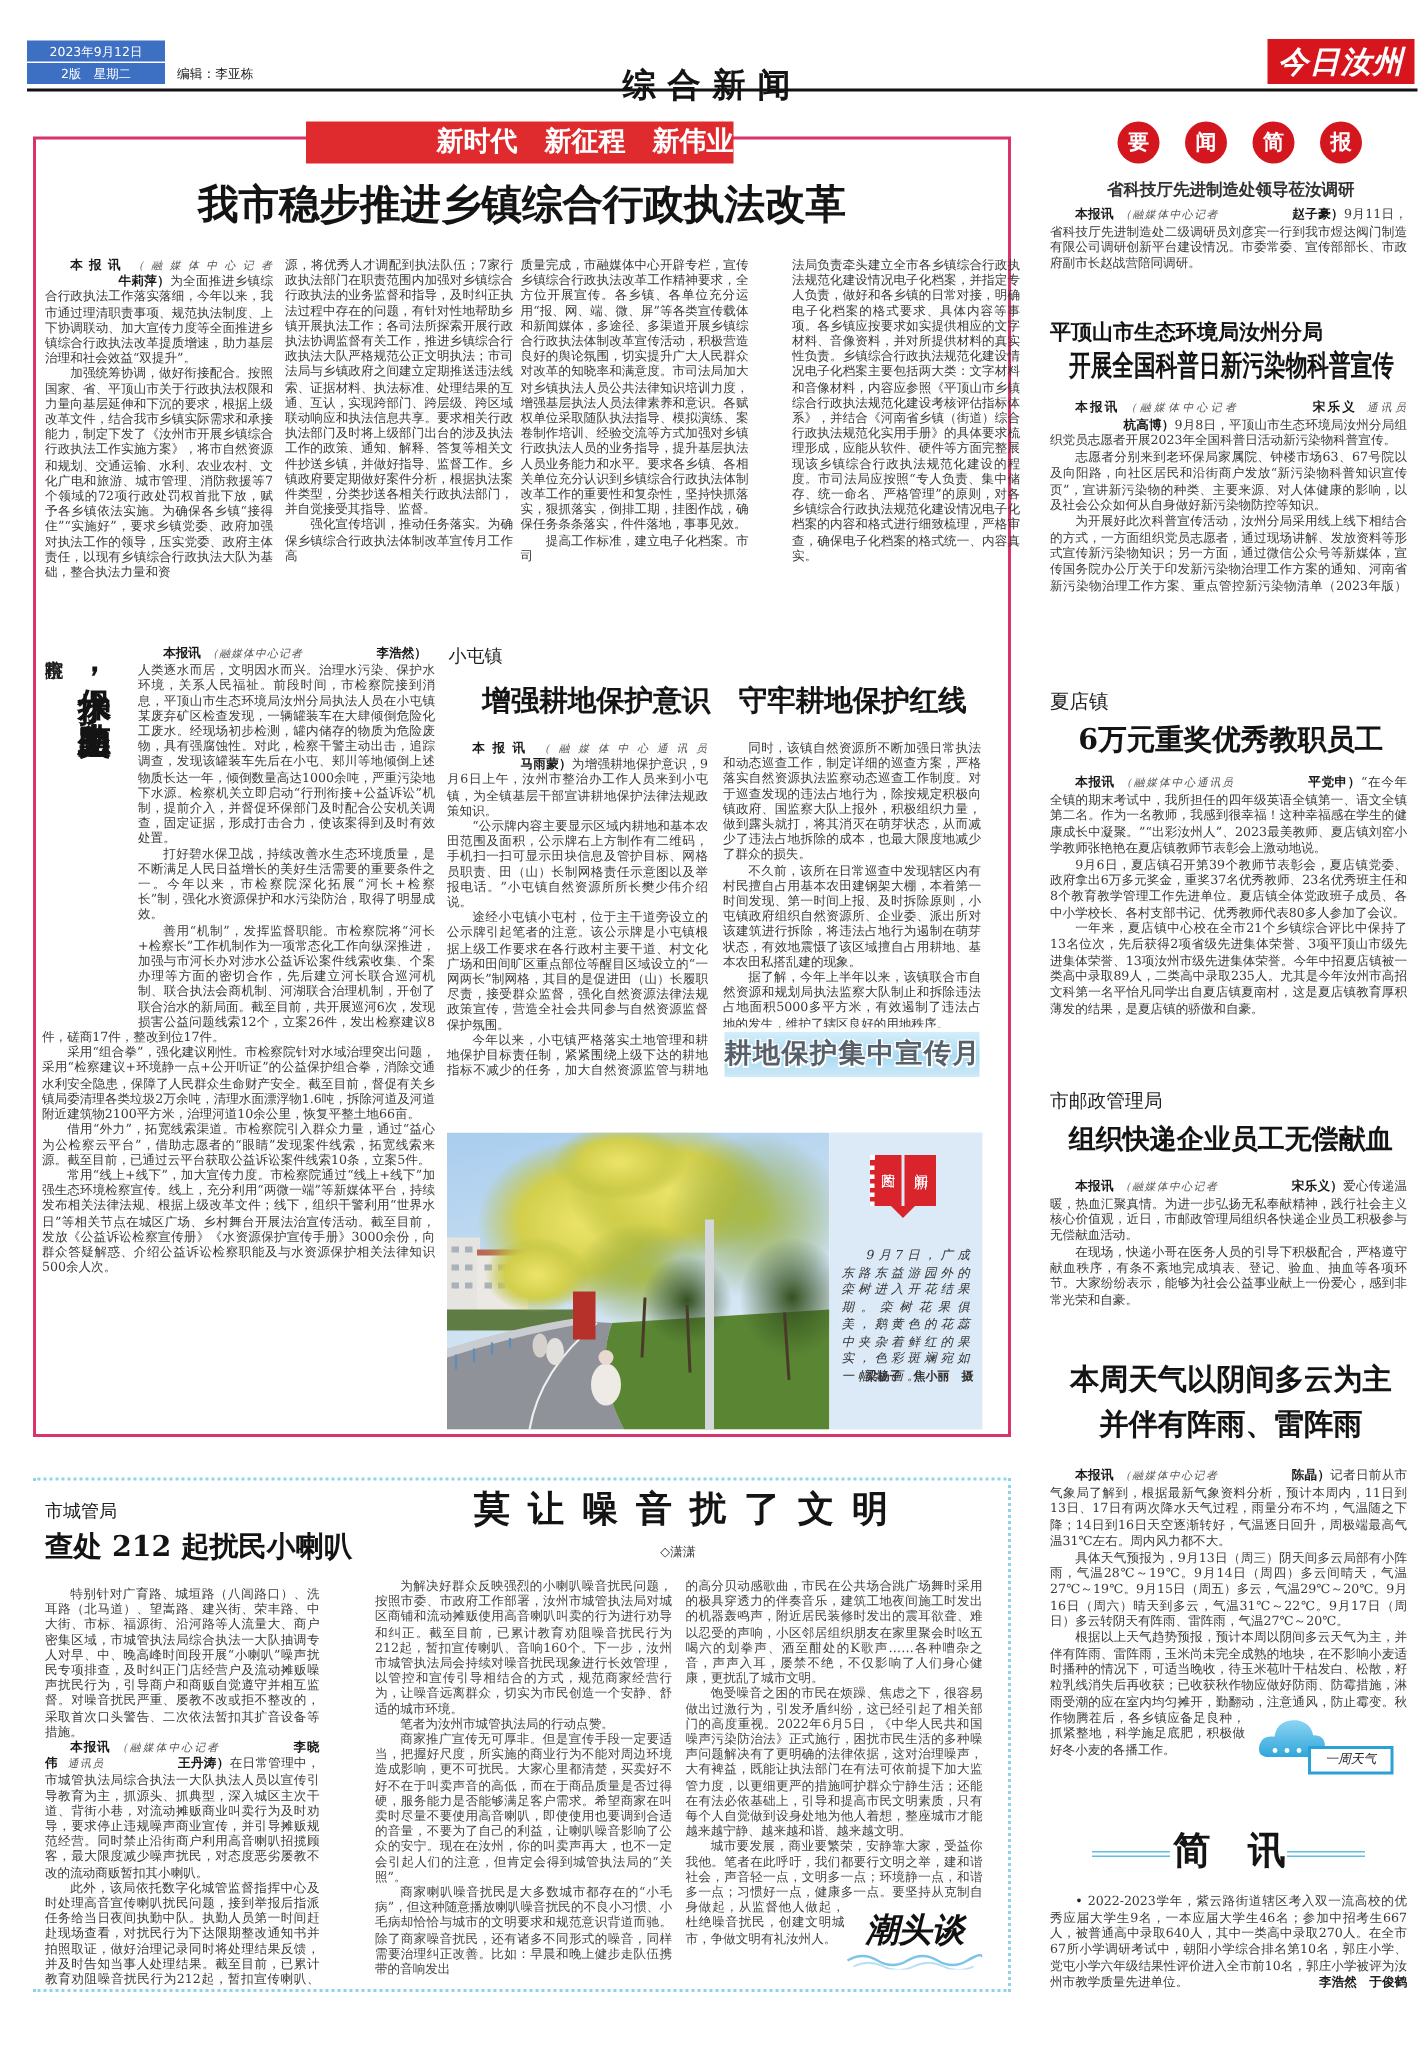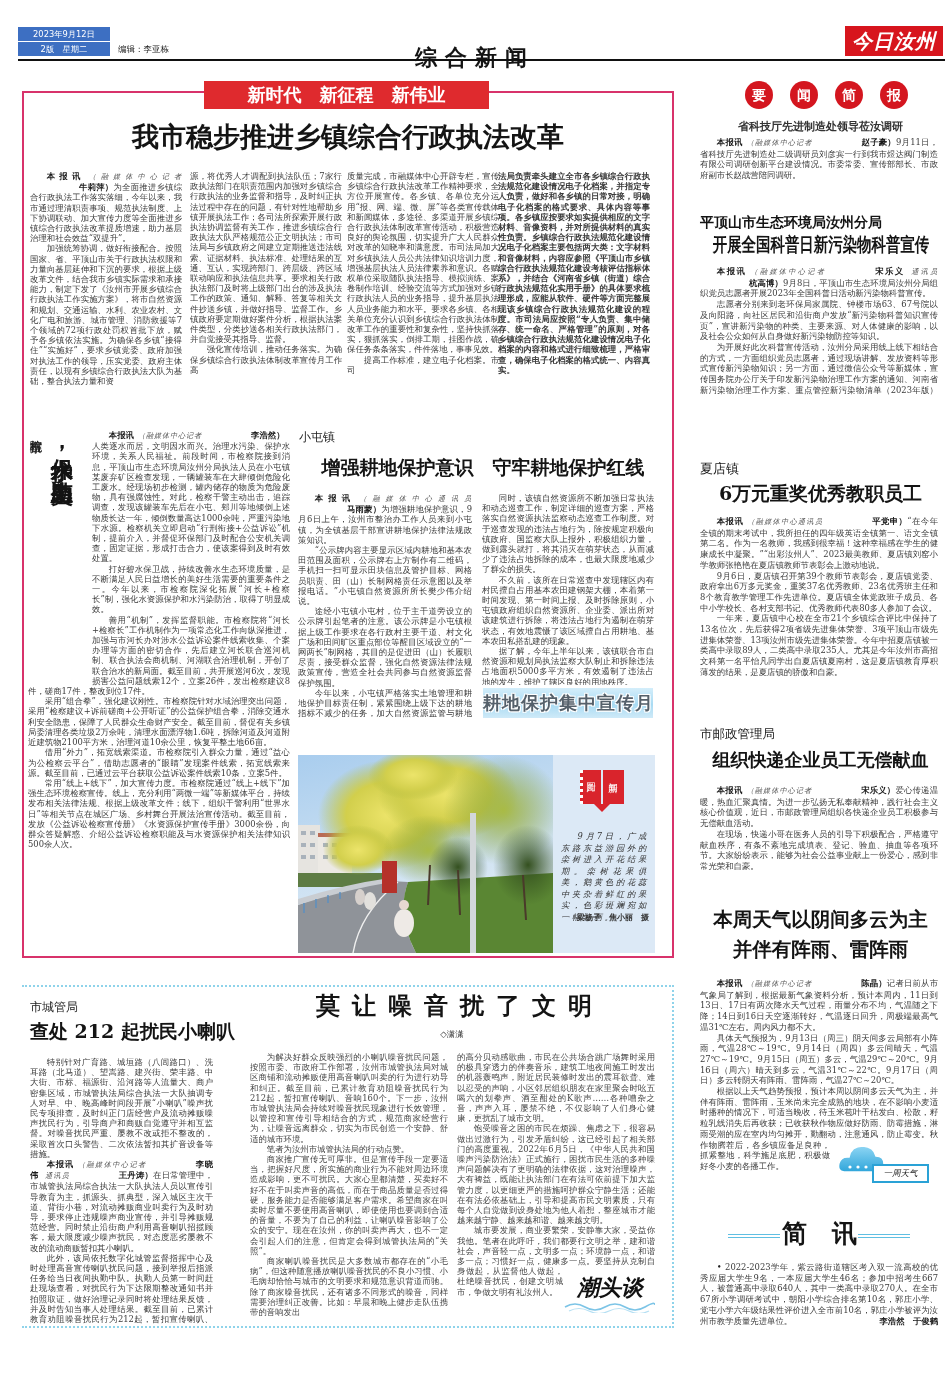--- a/index.html
+++ b/index.html
@@ -37,50 +37,50 @@
   </div>
   <div class="a" style="left:118px;top:44px;font-family:'DejaVu Sans','Liberation Sans',sans-serif;font-size:8.5px;color:#222;white-space:nowrap;">编辑：李亚栋</div>
   <div class="a hs center" style="left:370px;top:44px;width:210px;font-size:22px;letter-spacing:8px;line-height:26px;">综合新闻</div>
   <div class="a" style="left:845px;top:26px;width:98px;height:30px;background:#d7151d;">
     <div style="color:#fff;font-family:'DejaVu Serif','Liberation Serif',serif;font-weight:bold;font-style:italic;font-size:20px;line-height:30px;text-align:center;letter-spacing:1px;white-space:nowrap;">今日汝州</div>
   </div>
   <div class="a" style="left:18px;top:59px;width:927px;height:2px;background:#111;"></div>
 
   <div class="a" style="left:22px;top:91px;width:652px;height:867px;border:2px solid #d8336b;"></div>
   <div class="a" style="left:204px;top:81px;width:285px;height:28px;background:#df2a2e;">
-    <div style="color:#fff;font-family:'DejaVu Sans','Liberation Sans',sans-serif;font-weight:bold;font-size:18px;line-height:28px;text-align:center;white-space:nowrap;">新时代　新征程　新伟业</div>
+    <div style="color:#fff;font-family:'DejaVu Sans','Liberation Sans',sans-serif;font-weight:bold;font-size:18px;line-height:28px;text-align:right;white-space:nowrap;">新时代　新征程　新伟业</div>
   </div>
   <div class="a hs center" style="left:24px;top:121px;width:648px;font-size:27px;line-height:32px;">我市稳步推进乡镇综合行政执法改革</div>
 
   <div class="a txt" style="left:30px;top:171px;width:152px;height:226px;">
     <p><span class="lead">本报讯</span><span class="role">（融媒体中心记者</span><span class="nm">牛莉萍）</span><span>为全面推进乡镇综合行政执法工作落实落细，今年以来，我市通过理清职责事项、规范执法制度、上下协调联动、加大宣传力度等全面推进乡镇综合行政执法改革提质增速，助力基层治理和社会效益“双提升”。</span></p>
     <p>加强统筹协调，做好衔接配合。按照国家、省、平顶山市关于行政执法权限和力量向基层延伸和下沉的要求，根据上级改革文件，结合我市乡镇实际需求和承接能力，制定下发了《汝州市开展乡镇综合行政执法工作实施方案》，将市自然资源和规划、交通运输、水利、农业农村、文化广电和旅游、城市管理、消防救援等7个领域的72项行政处罚权首批下放，赋予各乡镇依法实施。为确保各乡镇“接得住”“实施好”，要求乡镇党委、政府加强对执法工作的领导，压实党委、政府主体责任，以现有乡镇综合行政执法大队为基础，整合执法力量和资</p>
   </div>
   <div class="a txt" style="left:190px;top:171px;width:152px;height:226px;">
     <p class="cont">源，将优秀人才调配到执法队伍；7家行政执法部门在职责范围内加强对乡镇综合行政执法的业务监督和指导，及时纠正执法过程中存在的问题，有针对性地帮助乡镇开展执法工作；各司法所探索开展行政执法协调监督有关工作，推进乡镇综合行政执法大队严格规范公正文明执法；市司法局与乡镇政府之间建立定期推送违法线索、证据材料、执法标准、处理结果的互通、互认，实现跨部门、跨层级、跨区域联动响应和执法信息共享。要求相关行政执法部门及时将上级部门出台的涉及执法工作的政策、通知、解释、答复等相关文件抄送乡镇，并做好指导、监督工作。乡镇政府要定期做好案件分析，根据执法案件类型，分类抄送各相关行政执法部门，并自觉接受其指导、监督。</p>
     <p>强化宣传培训，推动任务落实。为确保乡镇综合行政执法体制改革宣传月工作高</p>
   </div>
   <div class="a txt" style="left:347px;top:171px;width:152px;height:226px;">
     <p class="cont">质量完成，市融媒体中心开辟专栏，宣传乡镇综合行政执法改革工作精神要求，全方位开展宣传。各乡镇、各单位充分运用“报、网、端、微、屏”等各类宣传载体和新闻媒体，多途径、多渠道开展乡镇综合行政执法体制改革宣传活动，积极营造良好的舆论氛围，切实提升广大人民群众对改革的知晓率和满意度。市司法局加大对乡镇执法人员公共法律知识培训力度，增强基层执法人员法律素养和意识。各赋权单位采取随队执法指导、模拟演练、案卷制作培训、经验交流等方式加强对乡镇行政执法人员的业务指导，提升基层执法人员业务能力和水平。要求各乡镇、各相关单位充分认识到乡镇综合行政执法体制改革工作的重要性和复杂性，坚持快抓落实，狠抓落实，倒排工期，挂图作战，确保任务条条落实，件件落地，事事见效。</p>
     <p>提高工作标准，建立电子化档案。市司</p>
   </div>
-  <div class="a txt" style="left:498px;top:171px;width:152px;height:226px;font-weight:bold;">
+  <div class="a txt" style="left:528px;top:171px;width:152px;height:226px;">
     <p class="cont">法局负责牵头建立全市各乡镇综合行政执法规范化建设情况电子化档案，并指定专人负责，做好和各乡镇的日常对接，明确电子化档案的格式要求、具体内容等事项。各乡镇应按要求如实提供相应的文字材料、音像资料，并对所提供材料的真实性负责。乡镇综合行政执法规范化建设情况电子化档案主要包括两大类：文字材料和音像材料，内容应参照《平顶山市乡镇综合行政执法规范化建设考核评估指标体系》，并结合《河南省乡镇（街道）综合行政执法规范化实用手册》的具体要求梳理形成，应能从软件、硬件等方面完整展现该乡镇综合行政执法规范化建设的程度。市司法局应按照“专人负责、集中储存、统一命名、严格管理”的原则，对各乡镇综合行政执法规范化建设情况电子化档案的内容和格式进行细致梳理，严格审查，确保电子化档案的格式统一、内容真实。</p>
   </div>
 
   <div class="a txt" style="left:28px;top:430px;width:262px;height:522px;">
     <div style="float:left;width:64px;height:246px;position:relative;">
       <div class="kick vert" style="position:absolute;left:1px;top:0;font-size:12.5px;line-height:14px;letter-spacing:0;">市检察院</div>
       <div class="hs vert" style="position:absolute;left:22px;top:12px;font-size:22px;line-height:26px;letter-spacing:0;">保水护水，助力生态美</div>
     </div>
     <p><span class="lead">本报讯</span><span class="role">（融媒体中心记者</span><span class="nm">李浩然）</span></p>
     <p class="cont">人类逐水而居，文明因水而兴。治理水污染、保护水环境，关系人民福祉。前段时间，市检察院接到消息，平顶山市生态环境局汝州分局执法人员在小屯镇某废弃矿区检查发现，一辆罐装车在大肆倾倒危险化工废水。经现场初步检测，罐内储存的物质为危险废物，具有强腐蚀性。对此，检察干警主动出击，追踪调查，发现该罐装车先后在小屯、郏川等地倾倒上述物质长达一年，倾倒数量高达1000余吨，严重污染地下水源。检察机关立即启动“行刑衔接+公益诉讼”机制，提前介入，并督促环保部门及时配合公安机关调查，固定证据，形成打击合力，使该案得到及时有效处置。</p>
     <p>打好碧水保卫战，持续改善水生态环境质量，是不断满足人民日益增长的美好生活需要的重要条件之一。今年以来，市检察院深化拓展“河长+检察长”制，强化水资源保护和水污染防治，取得了明显成效。</p>
     <p>善用“机制”，发挥监督职能。市检察院将“河长+检察长”工作机制作为一项常态化工作向纵深推进，加强与市河长办对涉水公益诉讼案件线索收集、个案办理等方面的密切合作，先后建立河长联合巡河机制、联合执法会商机制、河湖联合治理机制，开创了联合治水的新局面。截至目前，共开展巡河6次，发现损害公益问题线索12个，立案26件，发出检察建议8件，磋商17件，整改到位17件。</p>
-    <p>采用“组合拳”，强化建议刚性。市检察院针对水域治理突出问题，采用“检察建议+诉前磋商+公开听证”的公益保护组合拳，消除交通水利安全隐患，保障了人民群众生命财产安全。截至目前，督促有关乡镇局委清理各类垃圾2万余吨，清理水面漂浮物1.6吨，拆除河道及河道附近建筑物2100平方米，治理河道10余公里，恢复平整土地66亩。</p>
+    <p>采用“组合拳”，强化建议刚性。市检察院针对水域治理突出问题，采用“检察建议+环境静一点+公开听证”的公益保护组合拳，消除交通水利安全隐患，保障了人民群众生命财产安全。截至目前，督促有关乡镇局委清理各类垃圾2万余吨，清理水面漂浮物1.6吨，拆除河道及河道附近建筑物2100平方米，治理河道10余公里，恢复平整土地66亩。</p>
     <p>借用“外力”，拓宽线索渠道。市检察院引入群众力量，通过“益心为公检察云平台”，借助志愿者的“眼睛”发现案件线索，拓宽线索来源。截至目前，已通过云平台获取公益诉讼案件线索10条，立案5件。</p>
     <p>常用“线上+线下”，加大宣传力度。市检察院通过“线上+线下”加强生态环境检察宣传。线上，充分利用“两微一端”等新媒体平台，持续发布相关法律法规、根据上级改革文件；线下，组织干警利用“世界水日”等相关节点在城区广场、乡村舞台开展法治宣传活动。截至目前，发放《公益诉讼检察宣传册》《水资源保护宣传手册》3000余份，向群众答疑解惑、介绍公益诉讼检察职能及与水资源保护相关法律知识500余人次。</p>
   </div>
 
   <div class="a kick" style="left:299px;top:430px;font-size:12px;line-height:14px;">小屯镇</div>
   <div class="a hs center" style="left:298px;top:455px;width:370px;font-size:19px;line-height:24px;">增强耕地保护意识　守牢耕地保护红线</div>
   <div class="a txt" style="left:298px;top:493px;width:174px;height:226px;">
     <p><span class="lead">本报讯</span><span class="role">（融媒体中心通讯员</span><span class="nm">马雨蒙）</span><span>为增强耕地保护意识，9月6日上午，汝州市整治办工作人员来到小屯镇，为全镇基层干部宣讲耕地保护法律法规政策知识。</span></p>
     <p>“公示牌内容主要显示区域内耕地和基本农田范围及面积，公示牌右上方制作有二维码，手机扫一扫可显示田块信息及管护目标、网格员职责、田（山）长制网格责任示意图以及举报电话。”小屯镇自然资源所所长樊少伟介绍说。</p>
     <p>途经小屯镇小屯村，位于主干道旁设立的公示牌引起笔者的注意。该公示牌是小屯镇根据上级工作要求在各行政村主要干道、村文化广场和田间旷区重点部位等醒目区域设立的“一网两长”制网格，其目的是促进田（山）长履职尽责，接受群众监督，强化自然资源法律法规政策宣传，营造全社会共同参与自然资源监督保护氛围。</p>

